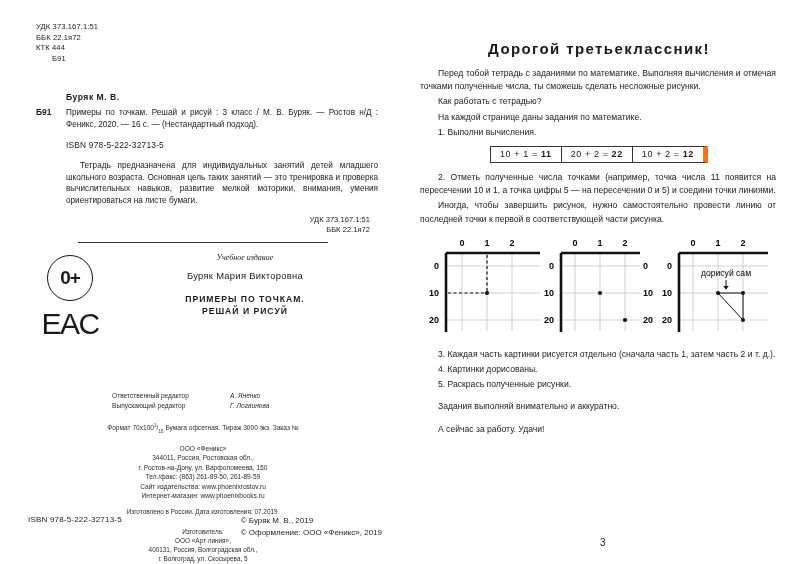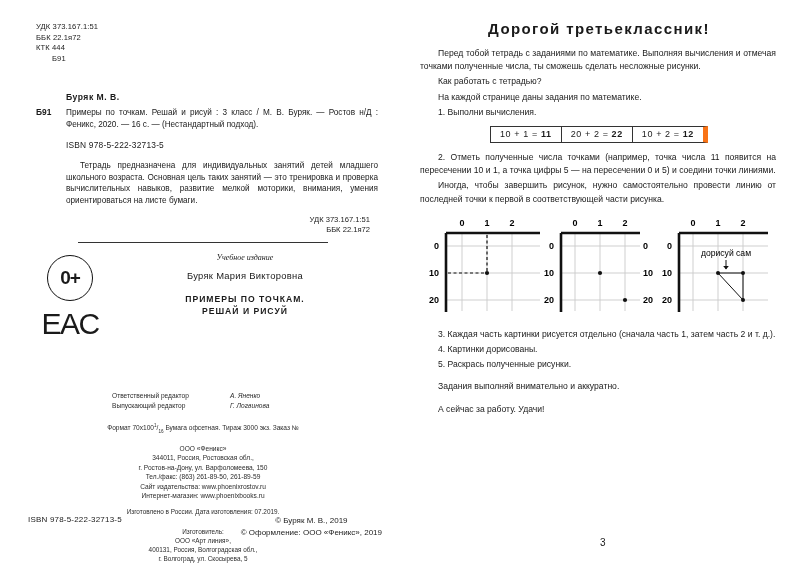--- a/index.html
+++ b/index.html
@@ -26,21 +26,21 @@
     position: relative;
     height: 564px;
     box-sizing: border-box;
   }
   .page-left {
     width: 400px;
     padding: 18px 22px 10px 28px;
   }
   .page-right {
     width: 400px;
-    padding: 12px 18px 10px 16px;
+    padding: 32px 18px 10px 16px;
   }
 
   
   .classcodes {
     font-size: 7.6px;
     line-height: 10.5px;
     letter-spacing: 0.1px;
     margin-left: 8px;
     margin-top: 4px;
   }
@@ -200,21 +200,21 @@
     position: absolute;
     left: 28px;
     right: 18px;
     bottom: 26px;
     display: flex;
     justify-content: space-between;
     align-items: flex-start;
     font-size: 8px;
   }
   .footer-isbn { letter-spacing: 0.2px; }
-  .copyrights { line-height: 11.5px; text-align: center; }
+  .copyrights { line-height: 11.5px; text-align: left; }
 
   
   .greeting {
     text-align: center;
     font-size: 15px;
     font-weight: bold;
     letter-spacing: 1.4px;
     margin-top: 8px;
     margin-bottom: 10px;
   }

